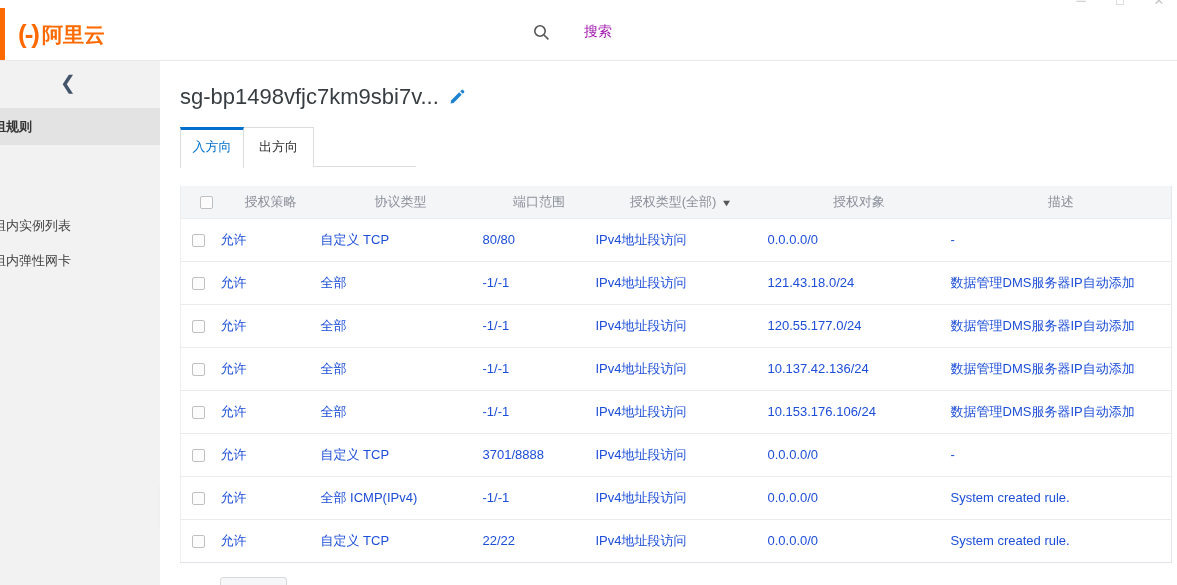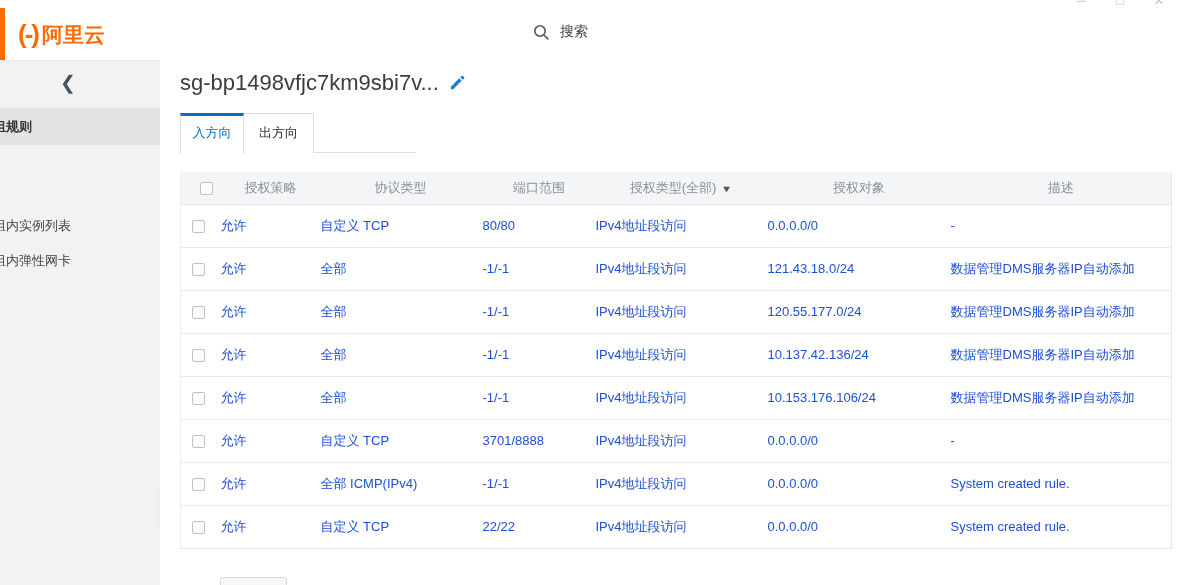--- a/index.html
+++ b/index.html
@@ -15,21 +15,21 @@
   
   .navbar { position:absolute; top:8px; left:0; width:1177px; height:53px; background:#fff;
             border-bottom:1px solid #e9e9e9; }
   .orange-strip { position:absolute; left:0; top:0; width:5px; height:52px; background:#FF6A00; }
   .logo { position:absolute; left:18px; top:11px; display:flex; align-items:center;
           color:#FF6A00; font-weight:bold; }
   .logo .mark { font-size:26px; letter-spacing:-2px; margin-right:4px; }
   .logo .name { font-size:21px; }
   .search { position:absolute; left:533px; top:15px; display:flex; align-items:center; gap:10px; }
   .search svg { display:block; }
-  .search .ph { color:#404040; font-size:14px; }
+  .search .ph { color:#a21caf; font-size:14px;margin-left:24px; }
 
   
   .ime { position:absolute; left:1029px; top:62px; width:170px; height:30px; background:#fff;
          border:1px solid #a9c9e8; border-radius:5px; box-shadow:0 1px 2px rgba(0,0,0,.12);
          display:flex; align-items:center; gap:9px; padding:0 7px; }
   .ime .slogo { width:23px; height:23px; background:linear-gradient(135deg,#ff8a1e,#f25a10);
                 border-radius:6px; color:#fff; font-weight:bold; font-style:italic;
                 font-size:18px; line-height:22px; text-align:center; flex:none; }
   .ime .zh { color:#2a66c8; font-weight:bold; font-size:16px; }
   .ime .punct { color:#2a66c8; font-weight:bold; font-size:13px; letter-spacing:1px; }
@@ -42,21 +42,21 @@
               color:#44546a; font-size:19px; font-weight:bold; text-align:center; cursor:pointer; }
   .side-item { position:absolute; left:0; width:160px; font-size:13px; color:#444;
                line-height:30px; padding-left:0; text-indent:-7px; cursor:pointer; }
   .side-item.active { background:#e3e3e4; font-weight:bold; color:#333;
                       height:37px; line-height:37px; }
   .handle { position:absolute; left:157px; top:486px; width:17px; height:42px;
             background:#f0f0f1; border-radius:0 9px 9px 0; color:#bdbdbd;
             font-size:15px; text-align:center; line-height:40px; cursor:pointer; }
 
   
-  .content { position:absolute; left:160px; top:47px; width:1017px; height:524px; background:#fff; }
+  .content { position:absolute; left:160px; top:61px; width:1017px; height:524px; background:#fff; }
   .page-header { position:absolute; left:20px; top:23px; display:flex; align-items:center; }
   .page-title { font-size:22px; color:#373d41; }
   .edit-icon { margin-left:10px; cursor:pointer; display:flex; }
   .crumb { margin-left:12px; font-size:12px; color:#a4a7aa; padding-top:6px; }
 
   
   .tabstrip { position:absolute; left:20px; top:66px; width:236px; height:40px;
               border-bottom:1px solid #ddd; }
   .tab { position:absolute; top:0; height:40px; font-size:13px; text-align:center;
          line-height:38px; cursor:pointer; background:#fff; }

